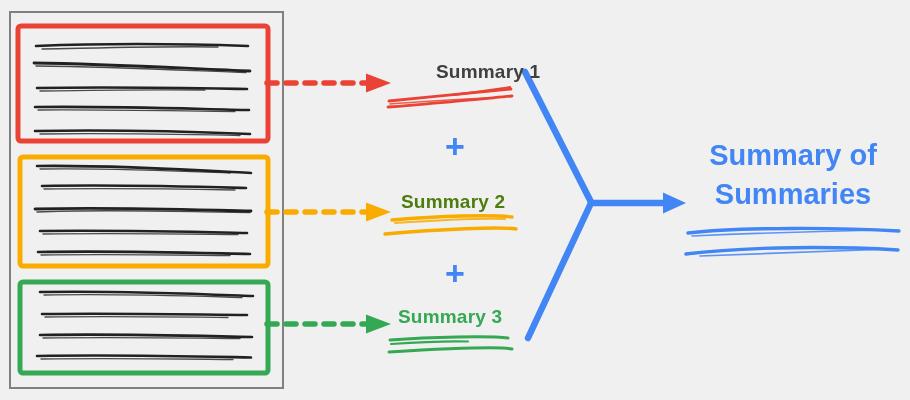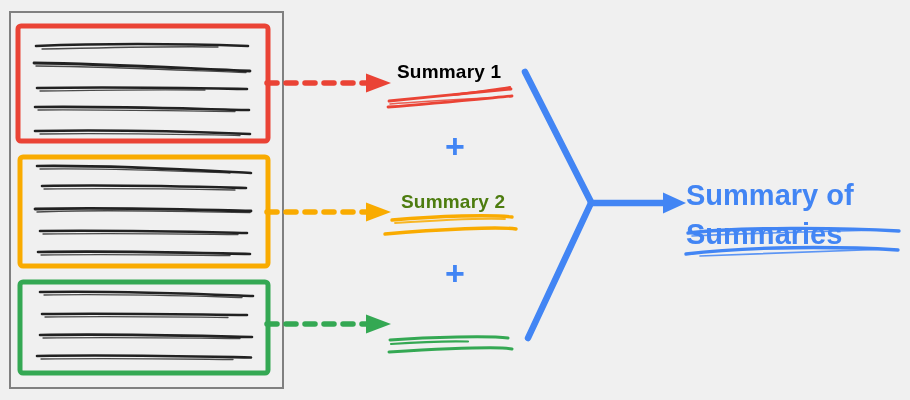--- a/index.html
+++ b/index.html
@@ -6,31 +6,31 @@
   body{
     width:910px;height:400px;
     background:#F0F0F0;
     font-family:"Liberation Sans","DejaVu Sans",sans-serif;
     overflow:hidden;
   }
   .canvas{position:relative;width:910px;height:400px;}
   .canvas svg{position:absolute;left:0;top:0;}
   .txt{position:absolute;white-space:nowrap;font-weight:700;}
   .summary-label{font-size:19px;letter-spacing:.2px;}
-  .c-red{color:#000000;}
+  .c-red{color:#404040;margin-left:39px;}
   .c-yellow{color:#4d7c0f;}
   .c-green{color:#34A853;}
   .plus{
     position:absolute;width:34px;text-align:center;
     font-size:34px;font-weight:700;color:#4285F4;line-height:1;
   }
   .final-label{
     position:absolute;left:686px;top:136px;width:214px;
-    text-align:left;font-size:29px;font-weight:700;line-height:1.35;
-    color:#4285F4;white-space:normal;margin-top:40px;
+    text-align:center;font-size:29px;font-weight:700;line-height:1.35;
+    color:#4285F4;white-space:normal;
   }
 </style>
 </head>
 <body>
 
 <div class="canvas">
 
   <svg width="910" height="400" viewBox="0 0 910 400">
 
     <rect x="10" y="12" width="273" height="376" fill="none" stroke="#808080" stroke-width="2"></rect>
@@ -128,15 +128,16 @@
   </svg>
 
   <div class="txt summary-label c-red" style="left:397px;top:61px;">Summary 1</div>
 
   <div class="plus" style="left:438px;top:129px;">+</div>
 
   <div class="txt summary-label c-yellow" style="left:401px;top:191px;">Summary 2</div>
 
   <div class="plus" style="left:438px;top:256px;">+</div>
 
+  <div class="txt summary-label c-green" style="left:398px;top:306px;">Summary 3</div>
 
   <div class="final-label">Summary of Summaries</div>
 </div>
 
 </body></html>

